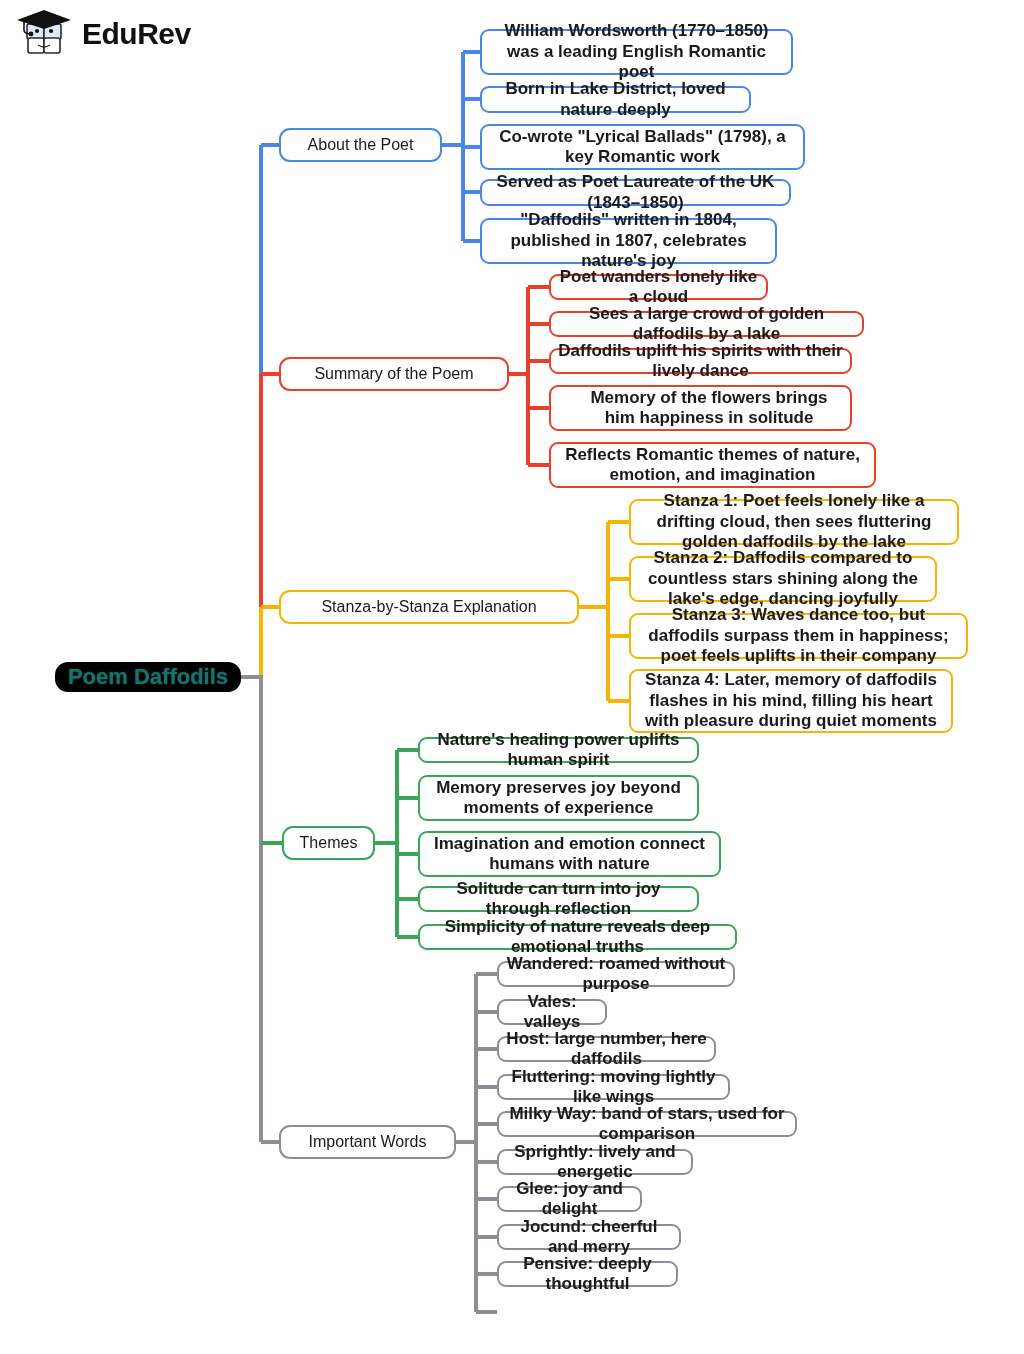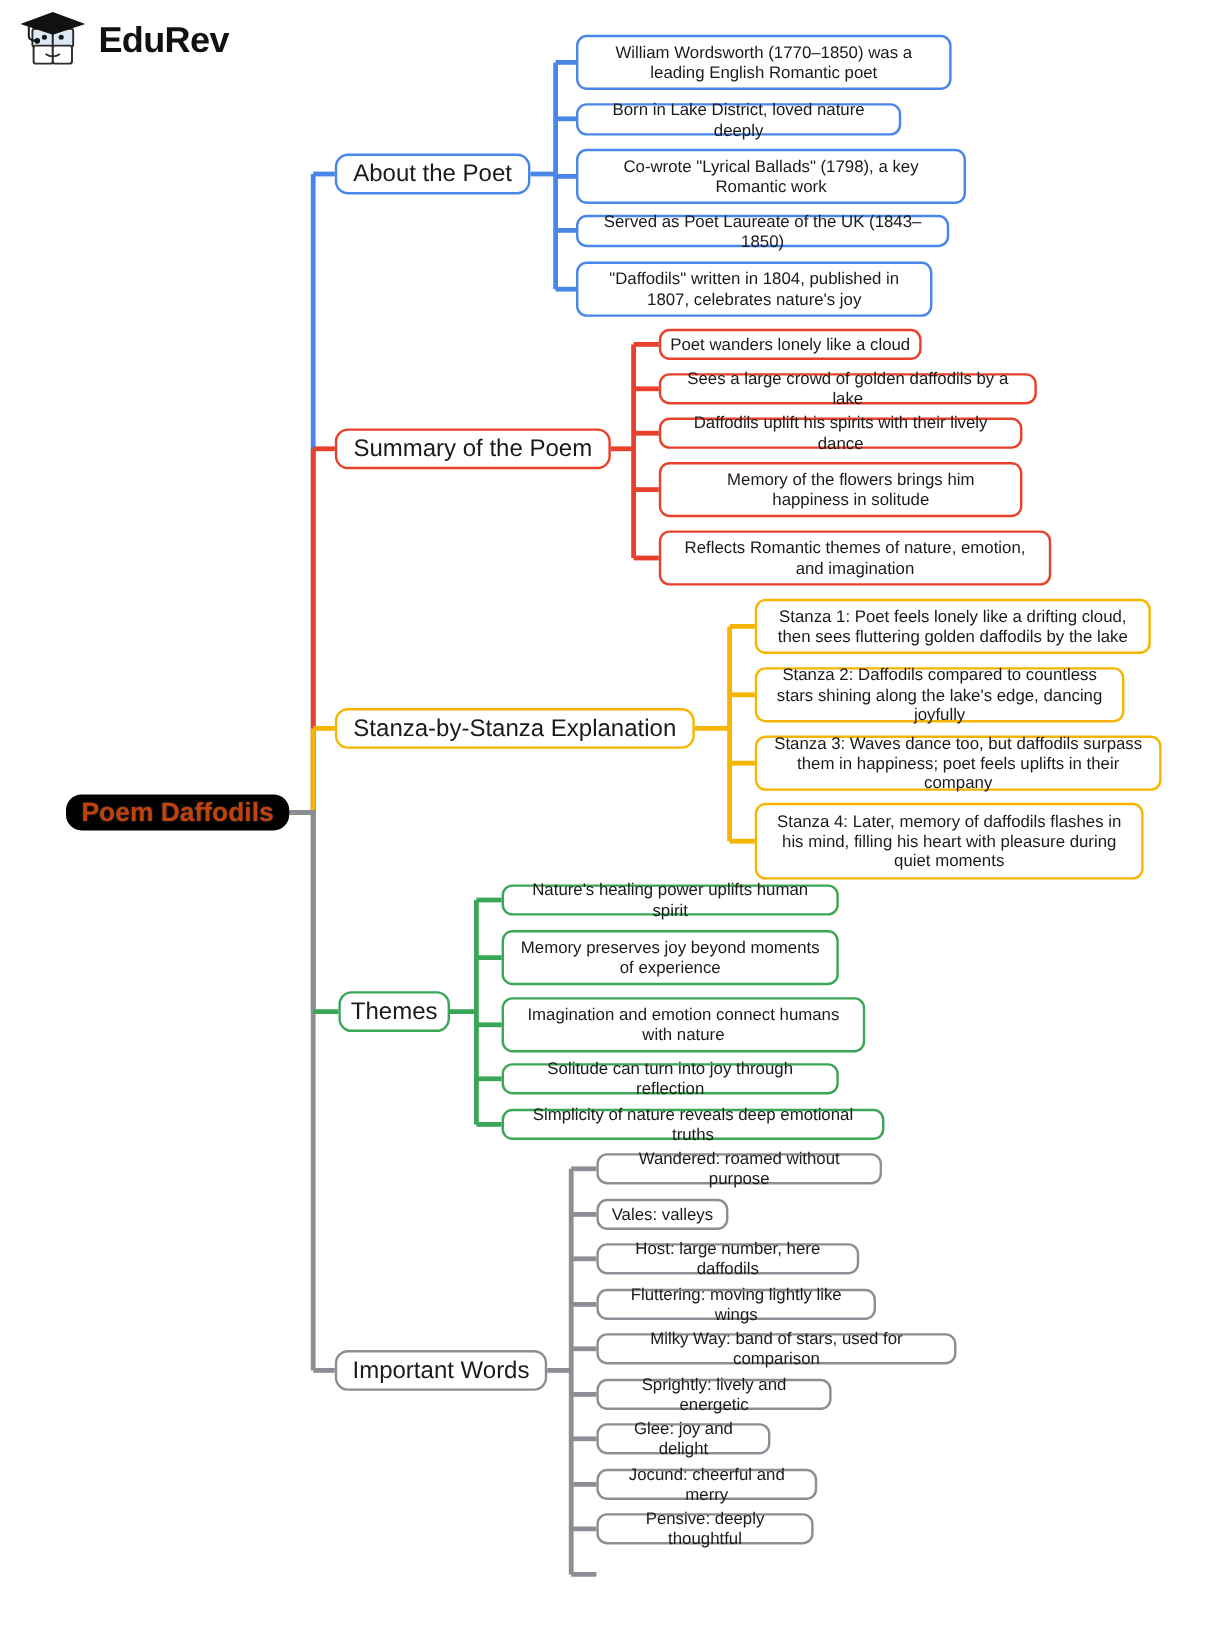--- a/index.html
+++ b/index.html
@@ -17,26 +17,26 @@
   .logo-text{font-size:30px;font-weight:bold;color:#111;letter-spacing:-0.5px;}
 
   
   .node{
     position:absolute;box-sizing:border-box;background:#fff;
     display:flex;align-items:center;justify-content:center;
     text-align:center;border-radius:9px;
     padding:3px 7px;line-height:1.2;
   }
   .root{
-    background:#000;color:#c2410c;border:2px solid #000;border-radius:13px;
+    background:#000;color:#0f766e;border:2px solid #000;border-radius:13px;
     font-size:22px;font-weight:bold;
     text-shadow:0 0 2px rgba(255,255,255,.25);
   }
-  .branch{font-size:20px;border-width:2.5px;border-style:solid;border-radius:11px;}
-  .leaf{font-size:14px;border-width:2px;border-style:solid;}
+  .branch{font-size:16px;border-width:2.5px;border-style:solid;border-radius:11px;}
+  .leaf{font-size:17px;border-width:2px;border-style:solid;font-weight:bold;}
 
   .c-blue  {border-color:#4a86e8;}
   .c-red   {border-color:#e8402a;}
   .c-amber {border-color:#f7b500;}
   .c-green {border-color:#3aa757;}
   .c-gray  {border-color:#8d8d95;}
 </style>
 </head>
 <body>
 

